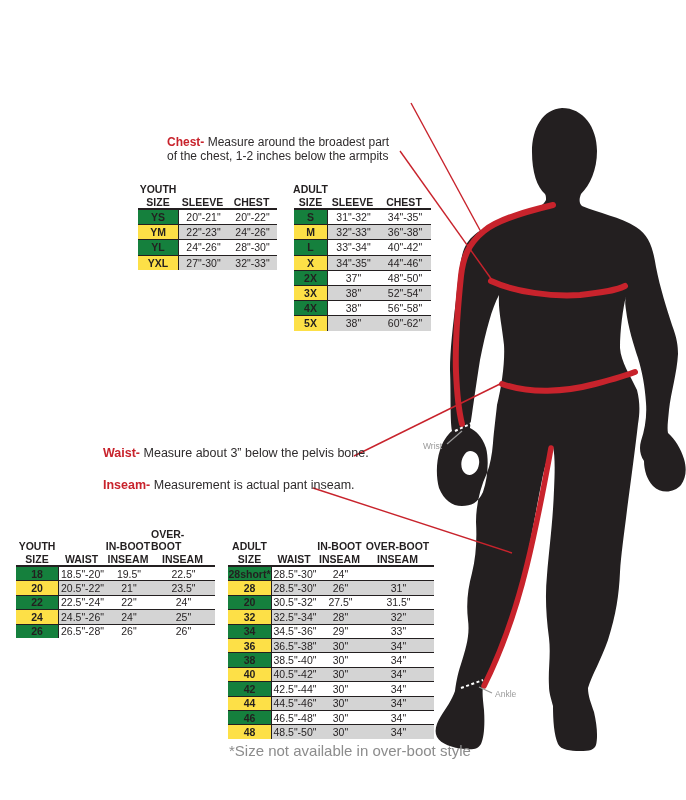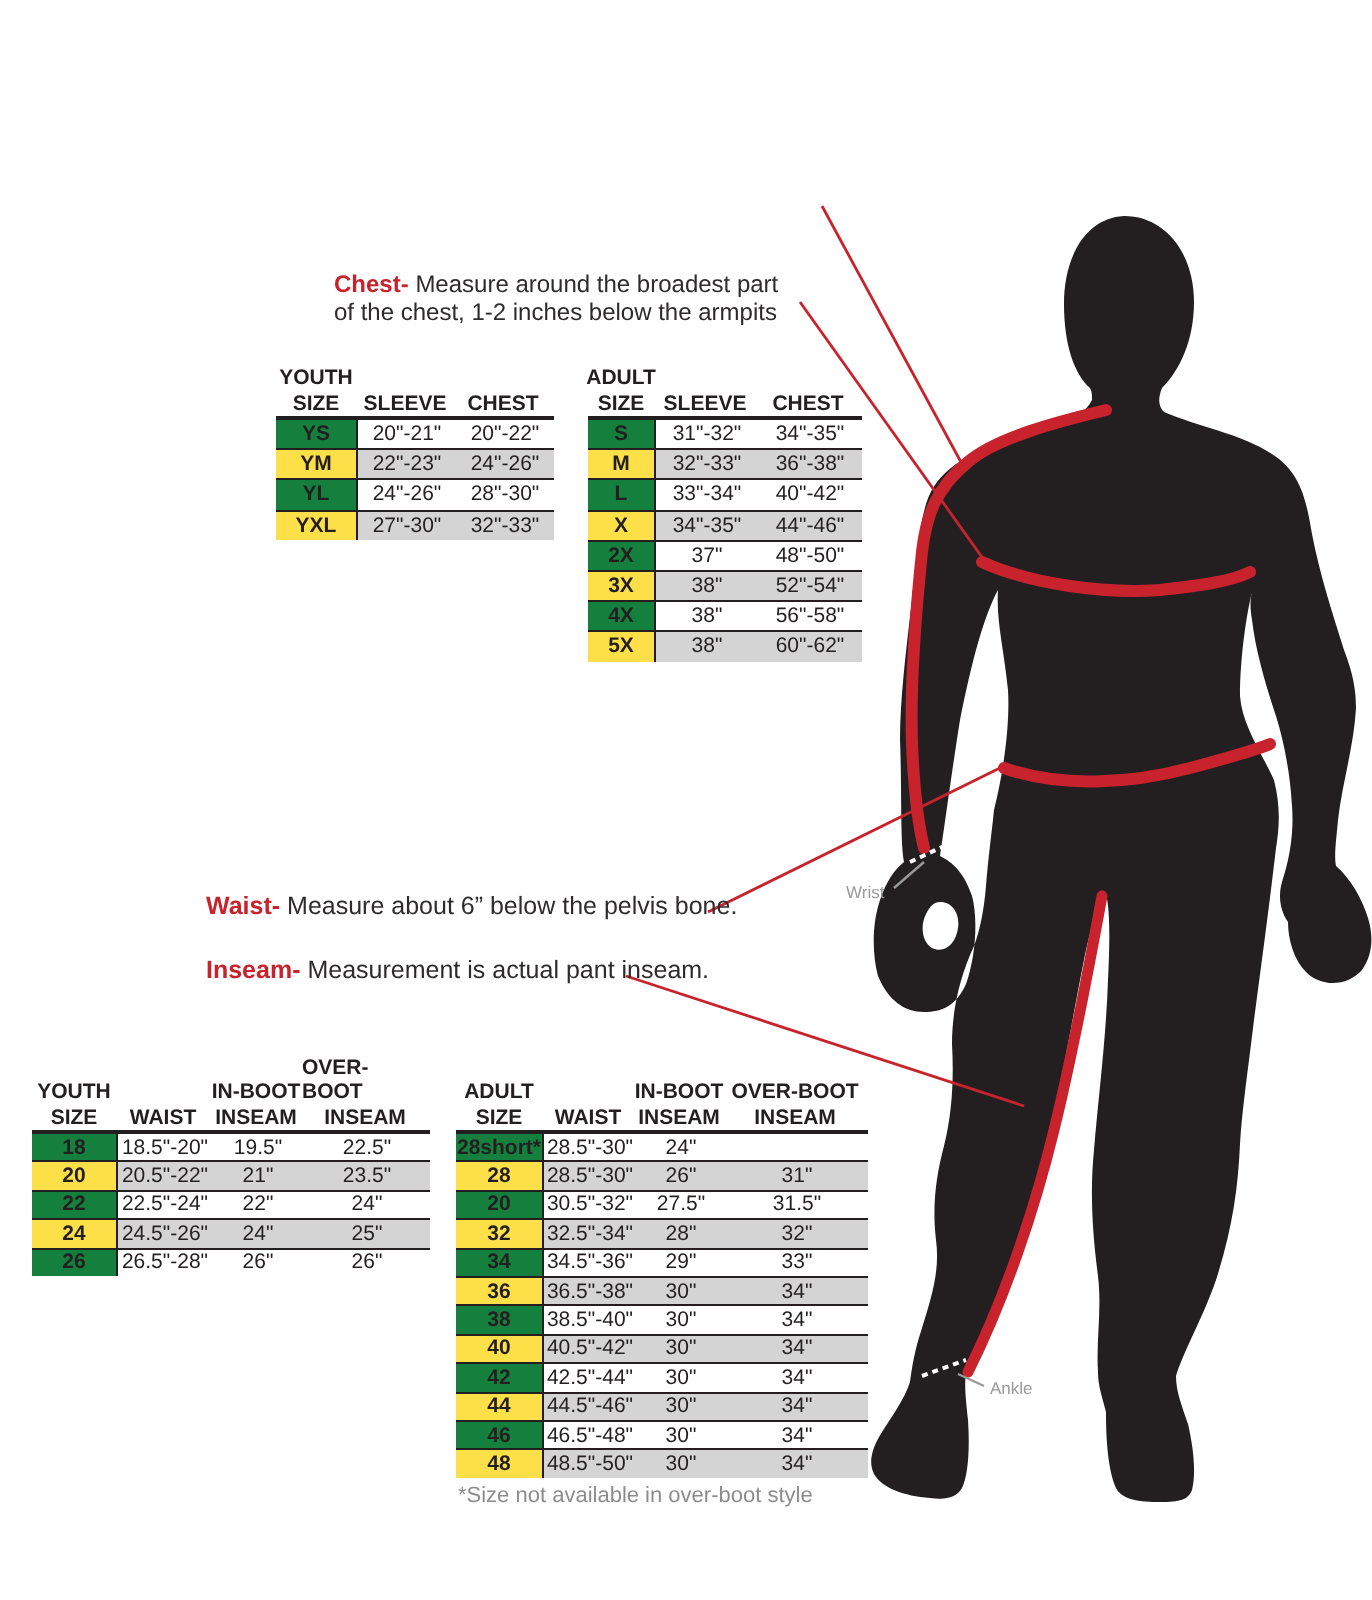--- a/index.html
+++ b/index.html
@@ -11,21 +11,21 @@
   .abs{position:absolute;}
   h1.title{
     margin:0;font-size:22px;font-weight:bold;font-style:italic;color:#1d1c1b;
     letter-spacing:0.3px;white-space:nowrap;
   }
   .sec-head{margin:0;font-size:14.5px;font-weight:bold;color:#231f20;white-space:nowrap;}
   .para{margin:0;font-size:12px;line-height:13.8px;color:#2e2b2c;}
   .para .lbl{font-weight:bold;}
   .pre{white-space:pre-line;}
   .red{color:#c8232c;}
-  .note{font-size:11px;color:#8c8c8c;}
+  .note{font-size:15px;color:#8c8c8c;}
   .small-gray{font-size:8.5px;color:#9a9a9a;}
 
   
   .tbl{position:absolute;font-size:10.5px;color:#231f20;}
   .thead{border-bottom:2.5px solid #231f20;}
   .hrow{display:flex;height:13px;}
   .hrow .cell{font-weight:bold;display:flex;align-items:flex-end;justify-content:center;}
   .row{display:flex;height:14.2px;}
   .row + .row{border-top:1px solid #231f20;}
   .row .cell{display:flex;align-items:center;justify-content:center;}
@@ -242,21 +242,21 @@
       <div class="row shade">
         <div class="cell c0">5X</div>
         <div class="cell c1">38"</div>
         <div class="cell c2">60"-62"</div>
       </div>
     </div>
 
 
   <p class="abs para" style="left:103px;top:447px;width:300px;font-size:12.5px;">
     <span class="lbl red">Waist-</span>
-    <span>Measure about 6” below the pelvis bone.</span>
+    <span>Measure about 3” below the pelvis bone.</span>
   </p>
 
   <p class="abs para" style="left:103px;top:479px;width:300px;font-size:12.5px;">
     <span class="lbl red">Inseam-</span>
     <span>Measurement is actual pant inseam.</span>
   </p>
 
   <div class="tbl tbl-yp">
       <div class="thead">
         <div class="hrow">

